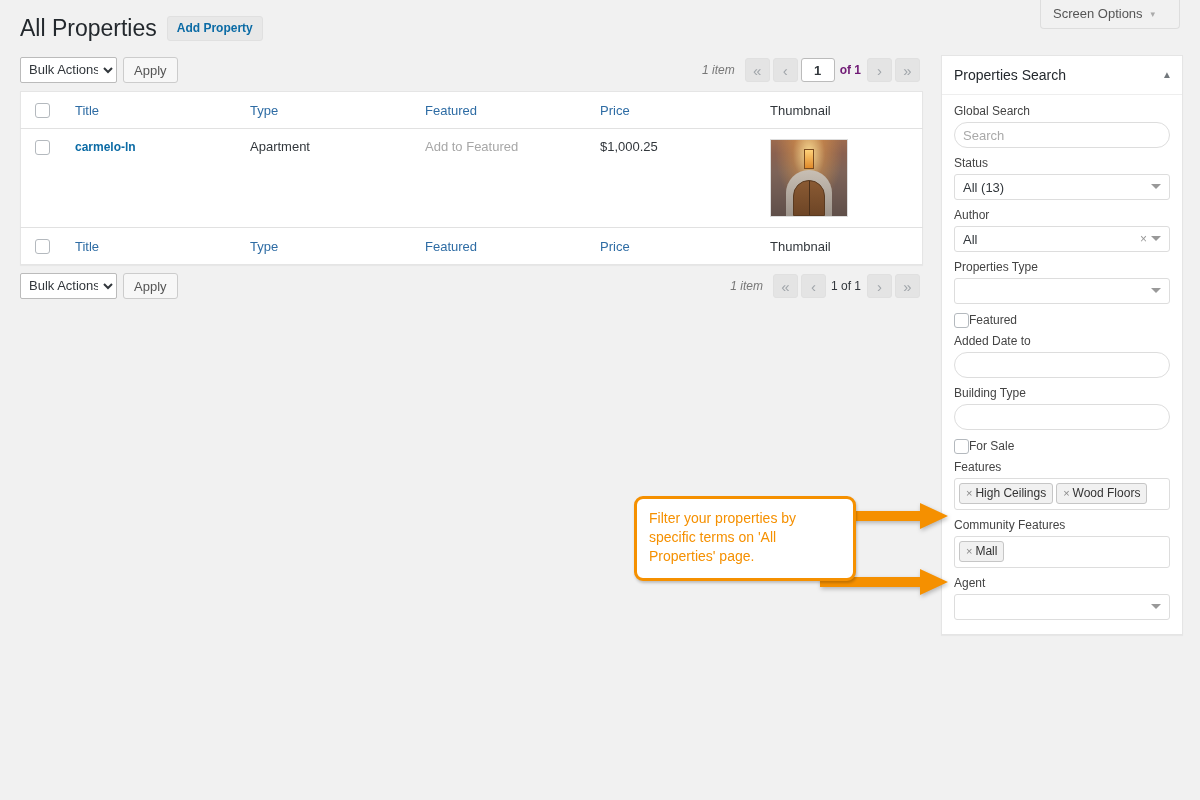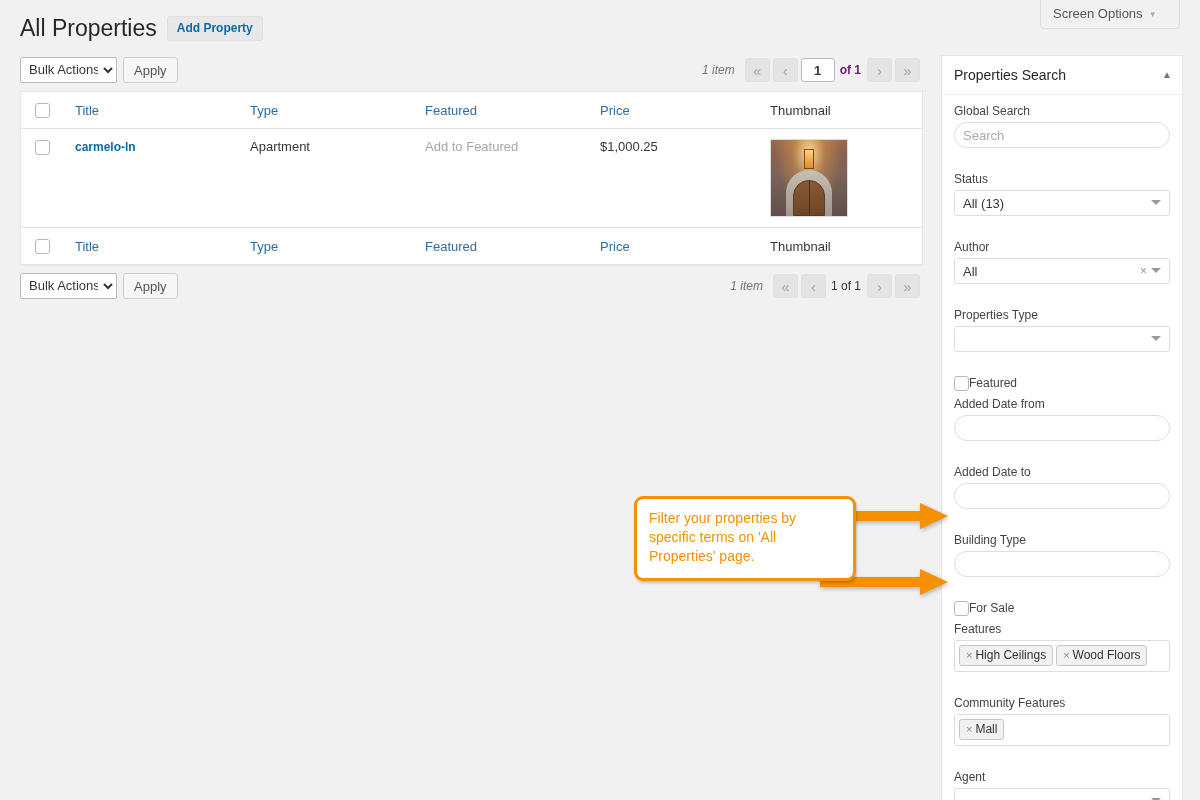--- a/index.html
+++ b/index.html
@@ -332,21 +332,21 @@
     right: 10px;
     top: 12px;
     color: #72777c;
     font-size: 10px;
     cursor: pointer;
     line-height: 14px;
   }
   .sidebar-body {
     padding: 9px 12px 14px;
   }
-  .field { margin-bottom: 24px; }
+  .field { margin-bottom: 8px; }
   .field-label {
     display: block;
     font-size: 12px;
     color: #444;
     margin-bottom: 3px;
     line-height: 15px;
   }
   .text-input {
     width: 100%;
     height: 26px;
@@ -604,24 +604,20 @@
         <span class="sv"></span>
         <span class="s-caret"></span>
       </div>
     </div>
 
     <div class="check-field">
       <input type="checkbox" class="cb" style="">
       <label>Featured</label>
     </div>
 
-    <div class="field">
-      <span class="field-label">Added Date from</span>
-      <input class="text-input" style="">
-    </div>
 
     <div class="field">
       <span class="field-label">Added Date to</span>
       <input class="text-input" style="">
     </div>
 
     <div class="field">
       <span class="field-label">Building Type</span>
       <input class="text-input" style="">
     </div>

